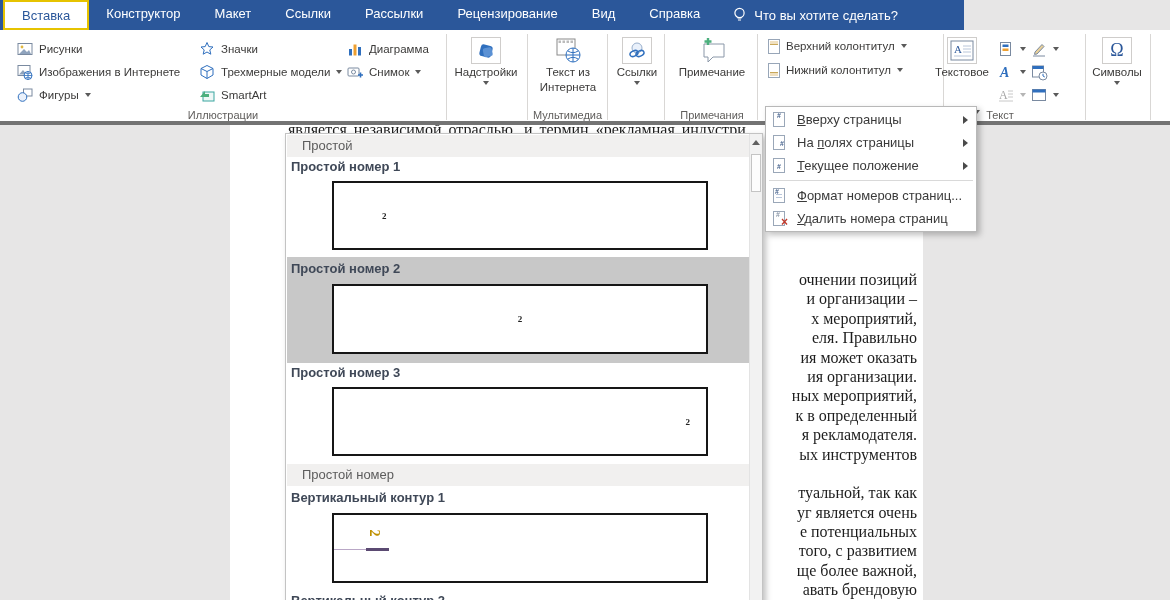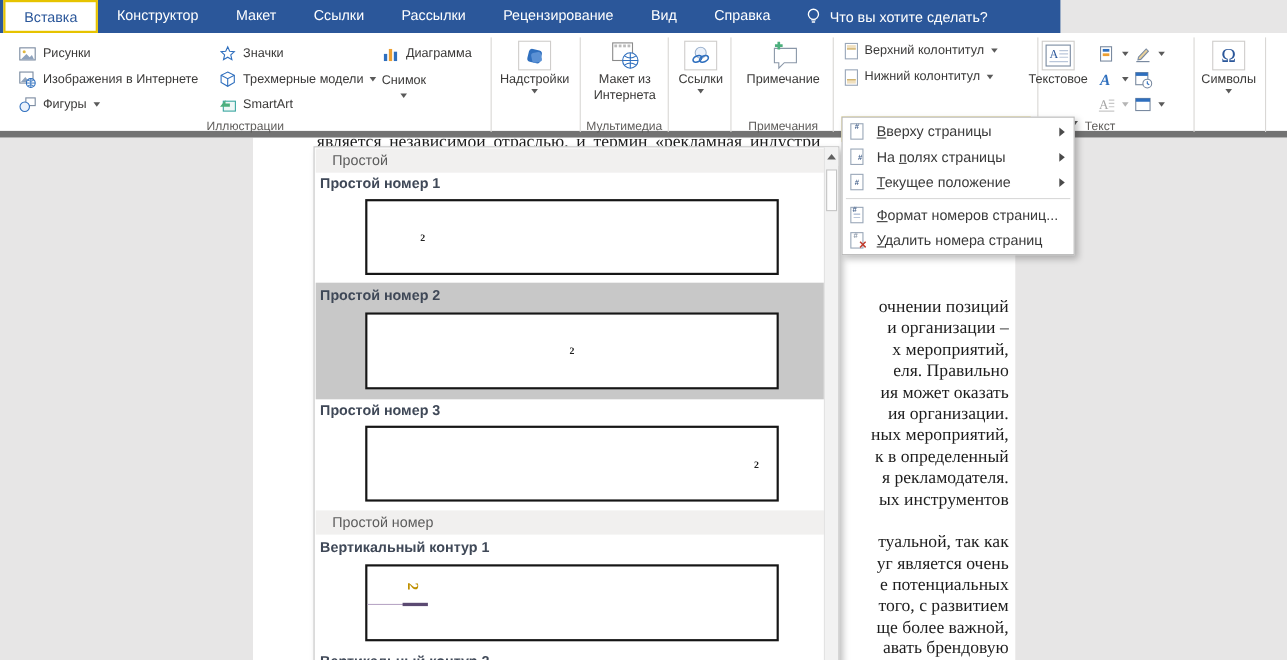--- a/index.html
+++ b/index.html
@@ -7,21 +7,21 @@
   .screen{position:relative;width:1170px;height:600px;overflow:hidden;background:#e7e6e6;
     font-family:"Liberation Sans",sans-serif;cursor:default;}
   
   .tabbar{position:absolute;left:0;top:0;width:964px;height:30px;background:#2b579a;
     display:flex;align-items:stretch;z-index:6;}
   .tab{color:#fff;font-size:13px;line-height:28px;padding:0 17px;white-space:nowrap;}
   .tab.active{background:#fff;color:#2b579a;border:2px solid #e6c300;margin-left:3px;font-weight:400;}
   .assistant{display:flex;align-items:center;gap:8px;color:#fff;font-size:13px;padding:0 10px;margin-left:6px;white-space:nowrap;justify-content:space-between;}
   
   .ribbon{position:absolute;left:0;top:30px;width:1170px;height:95px;background:#fff;
-    border-bottom:6px solid #737373;z-index:4;}
+    border-bottom:4px solid #737373;z-index:4;}
   .vsep{position:absolute;top:4px;height:86px;width:1px;background:#d9d7d5;}
   .grplabel{position:absolute;top:79px;height:14px;font-size:11px;color:#5f5d5b;text-align:center;white-space:nowrap;}
   .sbtn{position:absolute;display:flex;align-items:center;gap:6px;height:22px;font-size:11.5px;color:#3b3a39;white-space:nowrap;padding:0 3px;}
   .bigbtn{position:absolute;display:flex;flex-direction:column;align-items:center;gap:2px;
     font-size:11.5px;color:#3b3a39;text-align:center;line-height:13px;white-space:nowrap;}
   .iconbox{width:30px;height:27px;border:1px solid #cfcdcb;background:#fff;display:flex;align-items:center;justify-content:center;}
   .caret{width:0;height:0;border-top:4px solid #5a5a5a;border-left:3.5px solid transparent;border-right:3.5px solid transparent;display:inline-block;}
   .ylbox{border:2px solid #e6c300;background:#edeceb;width:172px;height:23px;padding:0 4px;margin-top:24px;}
   .hfico{width:12px;height:15px;border:1px solid #98a6b8;background:#fff;position:relative;flex:none;}
   .hfico.hdr::after{content:"";position:absolute;left:1px;right:1px;top:1px;height:3px;background:#f0e0c0;border-bottom:1px solid #c9a85a;}
@@ -146,21 +146,21 @@
     </div>
 
     <div class="sbtn" style="left:344px;top:8px;">
       <svg width="16" height="16" viewBox="0 0 16 16">
         <rect x="2" y="8" width="3" height="6.5" fill="#2f6fbe"></rect>
         <rect x="6.5" y="3.5" width="3" height="11" fill="#ed9f31"></rect>
         <rect x="11" y="6" width="3" height="8.5" fill="#2f6fbe"></rect>
       </svg>
       <span>Диаграмма</span>
     </div>
-    <div class="sbtn" style="left:344px;top:31px;flex-direction:column;">
+    <div class="sbtn" style="left:344px;top:31px;">
       <svg width="16" height="16" viewBox="0 0 16 16">
         <rect x="1" y="4" width="11" height="8" rx="1" fill="#fff" stroke="#7a8aa0"></rect>
         <circle cx="6.5" cy="8" r="2" fill="none" stroke="#7a8aa0"></circle>
         <path d="M11 11 h5 M13.5 8.5 v5" stroke="#2f6fbe" stroke-width="1.6"></path>
       </svg>
       <span>Снимок</span>
       <span class="caret"></span>
     </div>
     <div class="grplabel" style="left:0;width:446px;">Иллюстрации</div>
     <div class="vsep" style="left:446px;"></div>
@@ -180,21 +180,21 @@
     <div class="bigbtn" style="left:532px;top:7px;width:72px;">
       <svg width="28" height="27" viewBox="0 0 28 27">
         <rect x="3" y="2" width="18" height="16" fill="#fff" stroke="#8a8a8a"></rect>
         <rect x="4.5" y="3.5" width="2.5" height="2.5" fill="#bbb"></rect>
           <rect x="8.5" y="3.5" width="2.5" height="2.5" fill="#bbb"></rect>
         <rect x="12.5" y="3.5" width="2.5" height="2.5" fill="#bbb"></rect>
           <rect x="16.5" y="3.5" width="2.5" height="2.5" fill="#bbb"></rect>
         <circle cx="19" cy="18" r="7" fill="#fff" stroke="#2f6fbe"></circle>
         <path d="M12 18 h14 M19 11 v14 M14 14 a9 9 0 0 0 10 0 M14 22 a9 9 0 0 1 10 0" stroke="#2f6fbe" fill="none" stroke-width="1"></path>
       </svg>
-      <span>Макет из</span>
+      <span>Текст из</span>
       <span>Интернета</span>
     </div>
     <div class="grplabel" style="left:520px;width:95px;">Мультимедиа</div>
     <div class="vsep" style="left:607px;"></div>
 
     <div class="bigbtn" style="left:612px;top:7px;width:50px;">
       <span class="iconbox">
         <svg width="20" height="18" viewBox="0 0 20 18">
           <circle cx="10" cy="6" r="5" fill="#eaf1fb" stroke="#9ab0cc"></circle>
           <ellipse cx="7" cy="11.5" rx="4.2" ry="2.6" fill="none" stroke="#2f6fbe" stroke-width="1.5" transform="rotate(-25 7 11.5)"></ellipse>

